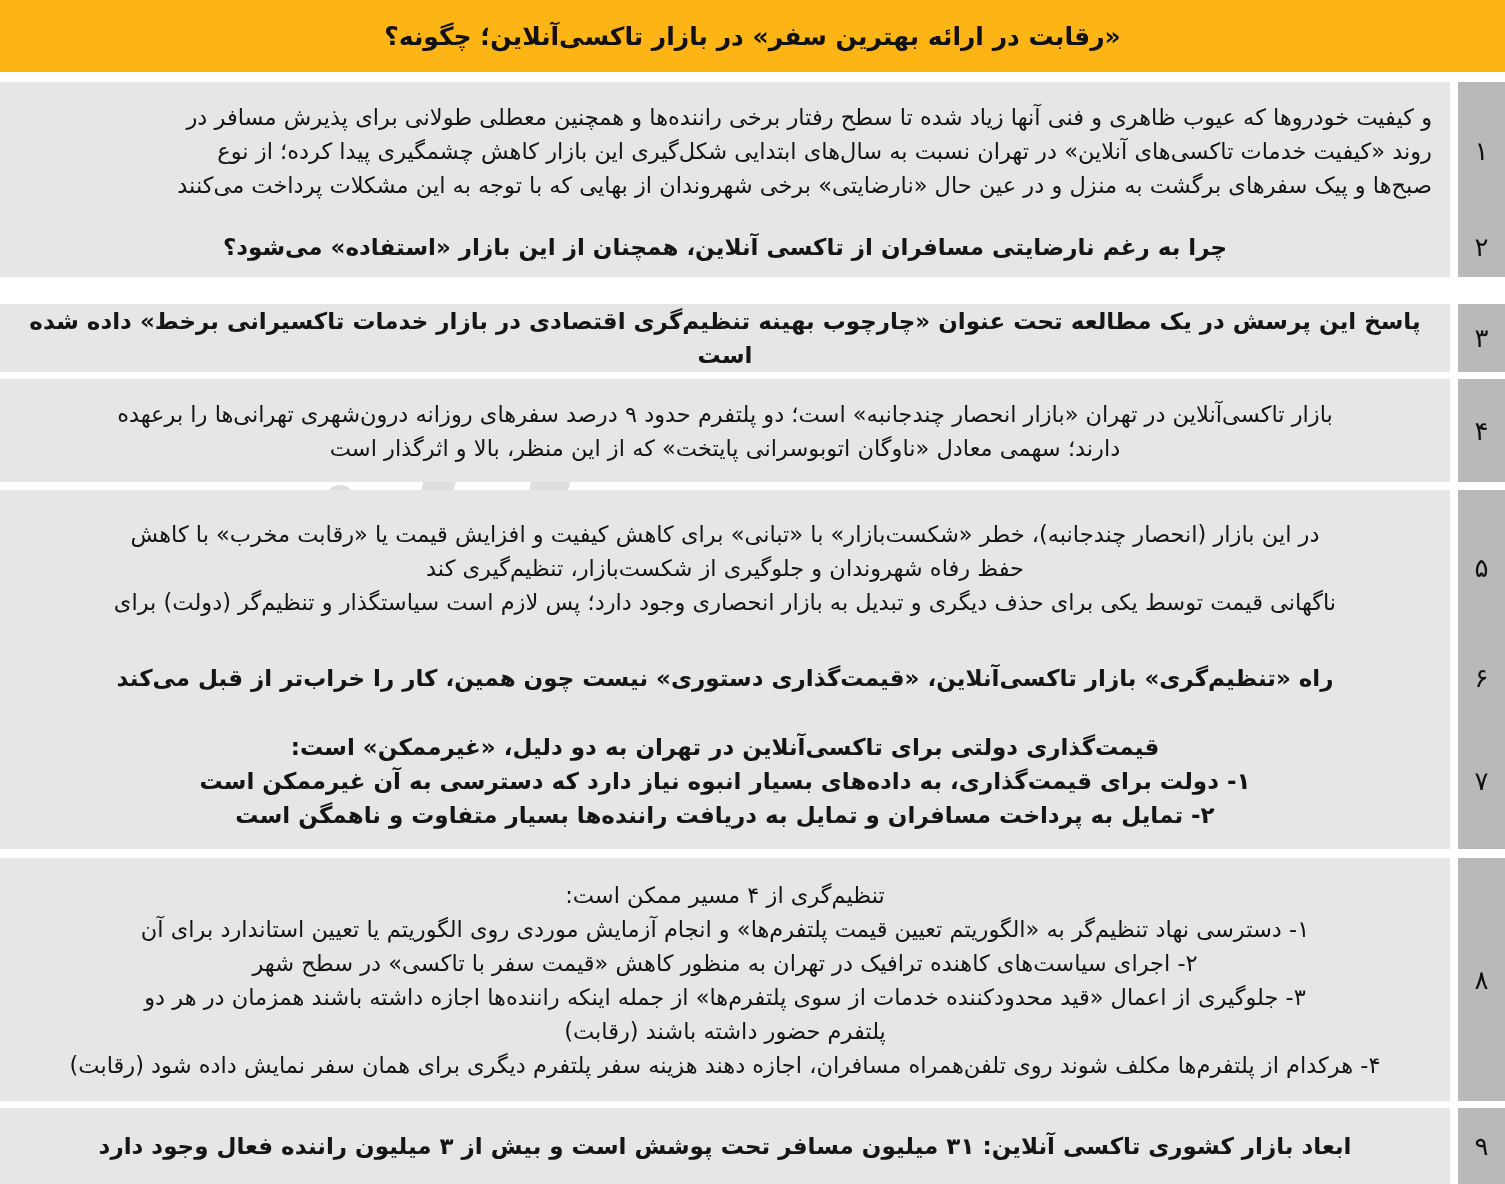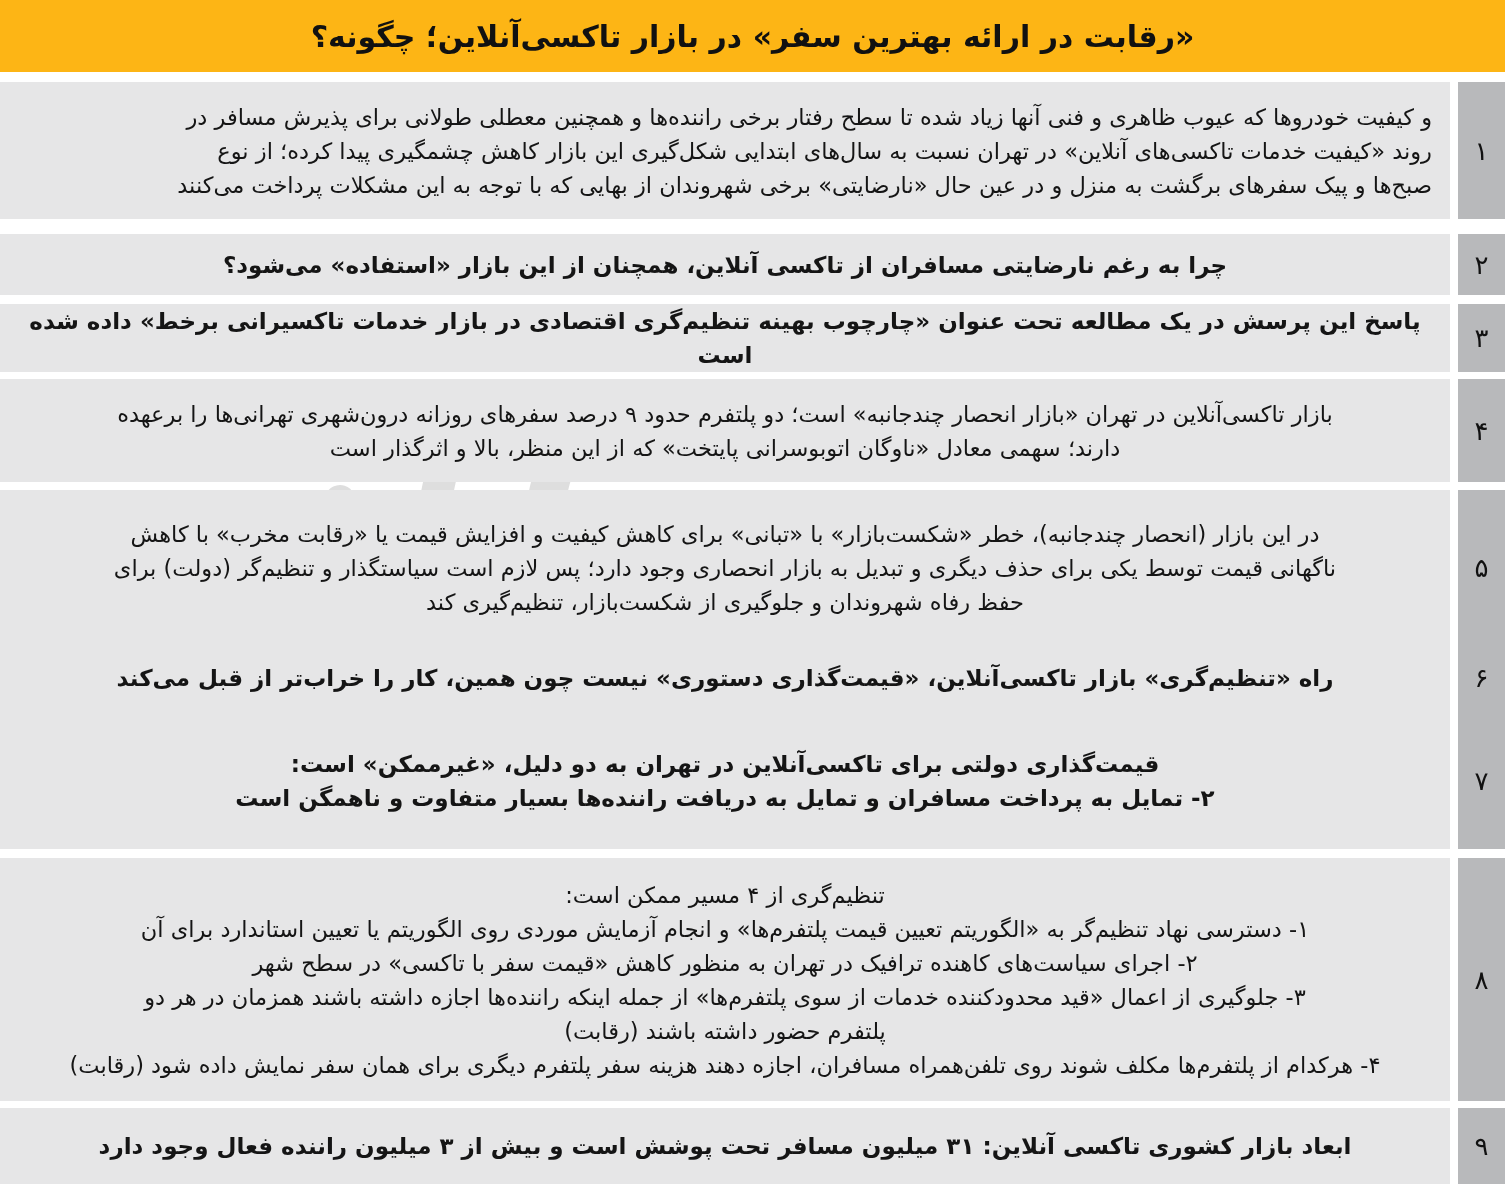--- a/index.html
+++ b/index.html
@@ -10,21 +10,21 @@
     position: relative;
   }
   .header {
     position: absolute; left: 0; top: 0; width: 1505px; height: 72px;
     background: #fdb515;
     display: flex; align-items: center; justify-content: center;
     direction: rtl;
   }
   .header-title {
     font-family: "DejaVu Sans", sans-serif;
-    font-weight: bold; font-size: 30px; color: #111;
+    font-weight: bold; font-size: 25px; color: #111;
   }
   .row {
     position: absolute; left: 0; width: 1505px;
     direction: rtl;
   }
   .num-cell {
     position: absolute; right: 0; top: 0; bottom: 0; width: 47px;
     background: #b8b9bb;
     display: flex; align-items: center; justify-content: center;
     font-size: 26px; color: #111;
@@ -66,21 +66,21 @@
   <div class="text-cell">
     <div class="text justify">
       <span class="line">و کیفیت خودروها که عیوب ظاهری و فنی آنها زیاد شده تا سطح رفتار برخی راننده‌ها و همچنین معطلی طولانی برای پذیرش مسافر در</span>
       <span class="line">روند «کیفیت خدمات تاکسی‌های آنلاین» در تهران نسبت به سال‌های ابتدایی شکل‌گیری این بازار کاهش چشمگیری پیدا کرده؛ از نوع</span>
       <span class="line">صبح‌ها و پیک سفرهای برگشت به منزل و در عین حال «نارضایتی» برخی شهروندان از بهایی که با توجه به این مشکلات پرداخت می‌کنند</span>
     </div>
   </div>
   <div class="num-cell">۱</div>
 </div>
 
-<div class="row" style="top:234px;height:61px;">
+<div class="row" style="top:216px;height:61px;">
   <div class="text-cell">
     <div class="text bold">
       <span class="line">چرا به رغم نارضایتی مسافران از تاکسی آنلاین، همچنان از این بازار «استفاده» می‌شود؟</span>
     </div>
   </div>
   <div class="num-cell">۲</div>
 </div>
 
 <div class="row" style="top:304px;height:68px;">
   <div class="text-cell">
@@ -98,40 +98,41 @@
       <span class="line">دارند؛ سهمی معادل «ناوگان اتوبوسرانی پایتخت» که از این منظر، بالا و اثرگذار است</span>
     </div>
   </div>
   <div class="num-cell">۴</div>
 </div>
 
 <div class="row" style="top:490px;height:156px;">
   <div class="text-cell">
     <div class="text">
       <span class="line">در این بازار (انحصار چندجانبه)، خطر «شکست‌بازار» با «تبانی» برای کاهش کیفیت و افزایش قیمت یا «رقابت مخرب» با کاهش</span>
+      <span class="line">حفظ رفاه شهروندان و جلوگیری از شکست‌بازار، تنظیم‌گیری کند</span>
       <span class="line">ناگهانی قیمت توسط یکی برای حذف دیگری و تبدیل به بازار انحصاری وجود دارد؛ پس لازم است سیاستگذار و تنظیم‌گر (دولت) برای</span>
-      <span class="line">حفظ رفاه شهروندان و جلوگیری از شکست‌بازار، تنظیم‌گیری کند</span>
     </div>
   </div>
   <div class="num-cell">۵</div>
 </div>
 
 <div class="row" style="top:637px;height:81px;">
   <div class="text-cell">
     <div class="text bold">
       <span class="line">راه «تنظیم‌گری» بازار تاکسی‌آنلاین، «قیمت‌گذاری دستوری» نیست چون همین، کار را خراب‌تر از قبل می‌کند</span>
     </div>
   </div>
   <div class="num-cell">۶</div>
 </div>
 
 <div class="row" style="top:712px;height:137px;">
   <div class="text-cell">
     <div class="text bold">
       <span class="line">قیمت‌گذاری دولتی برای تاکسی‌آنلاین در تهران به دو دلیل، «غیرممکن» است:</span>
+      <span class="line">۱- دولت برای قیمت‌گذاری، به داده‌های بسیار انبوه نیاز دارد که دسترسی به آن غیرممکن است</span>
       <span class="line">۲- تمایل به پرداخت مسافران و تمایل به دریافت راننده‌ها بسیار متفاوت و ناهمگن است</span>
     </div>
   </div>
   <div class="num-cell">۷</div>
 </div>
 
 <div class="row" style="top:858px;height:243px;">
   <div class="text-cell">
     <div class="text">
       <span class="line">تنظیم‌گری از ۴ مسیر ممکن است:</span>

